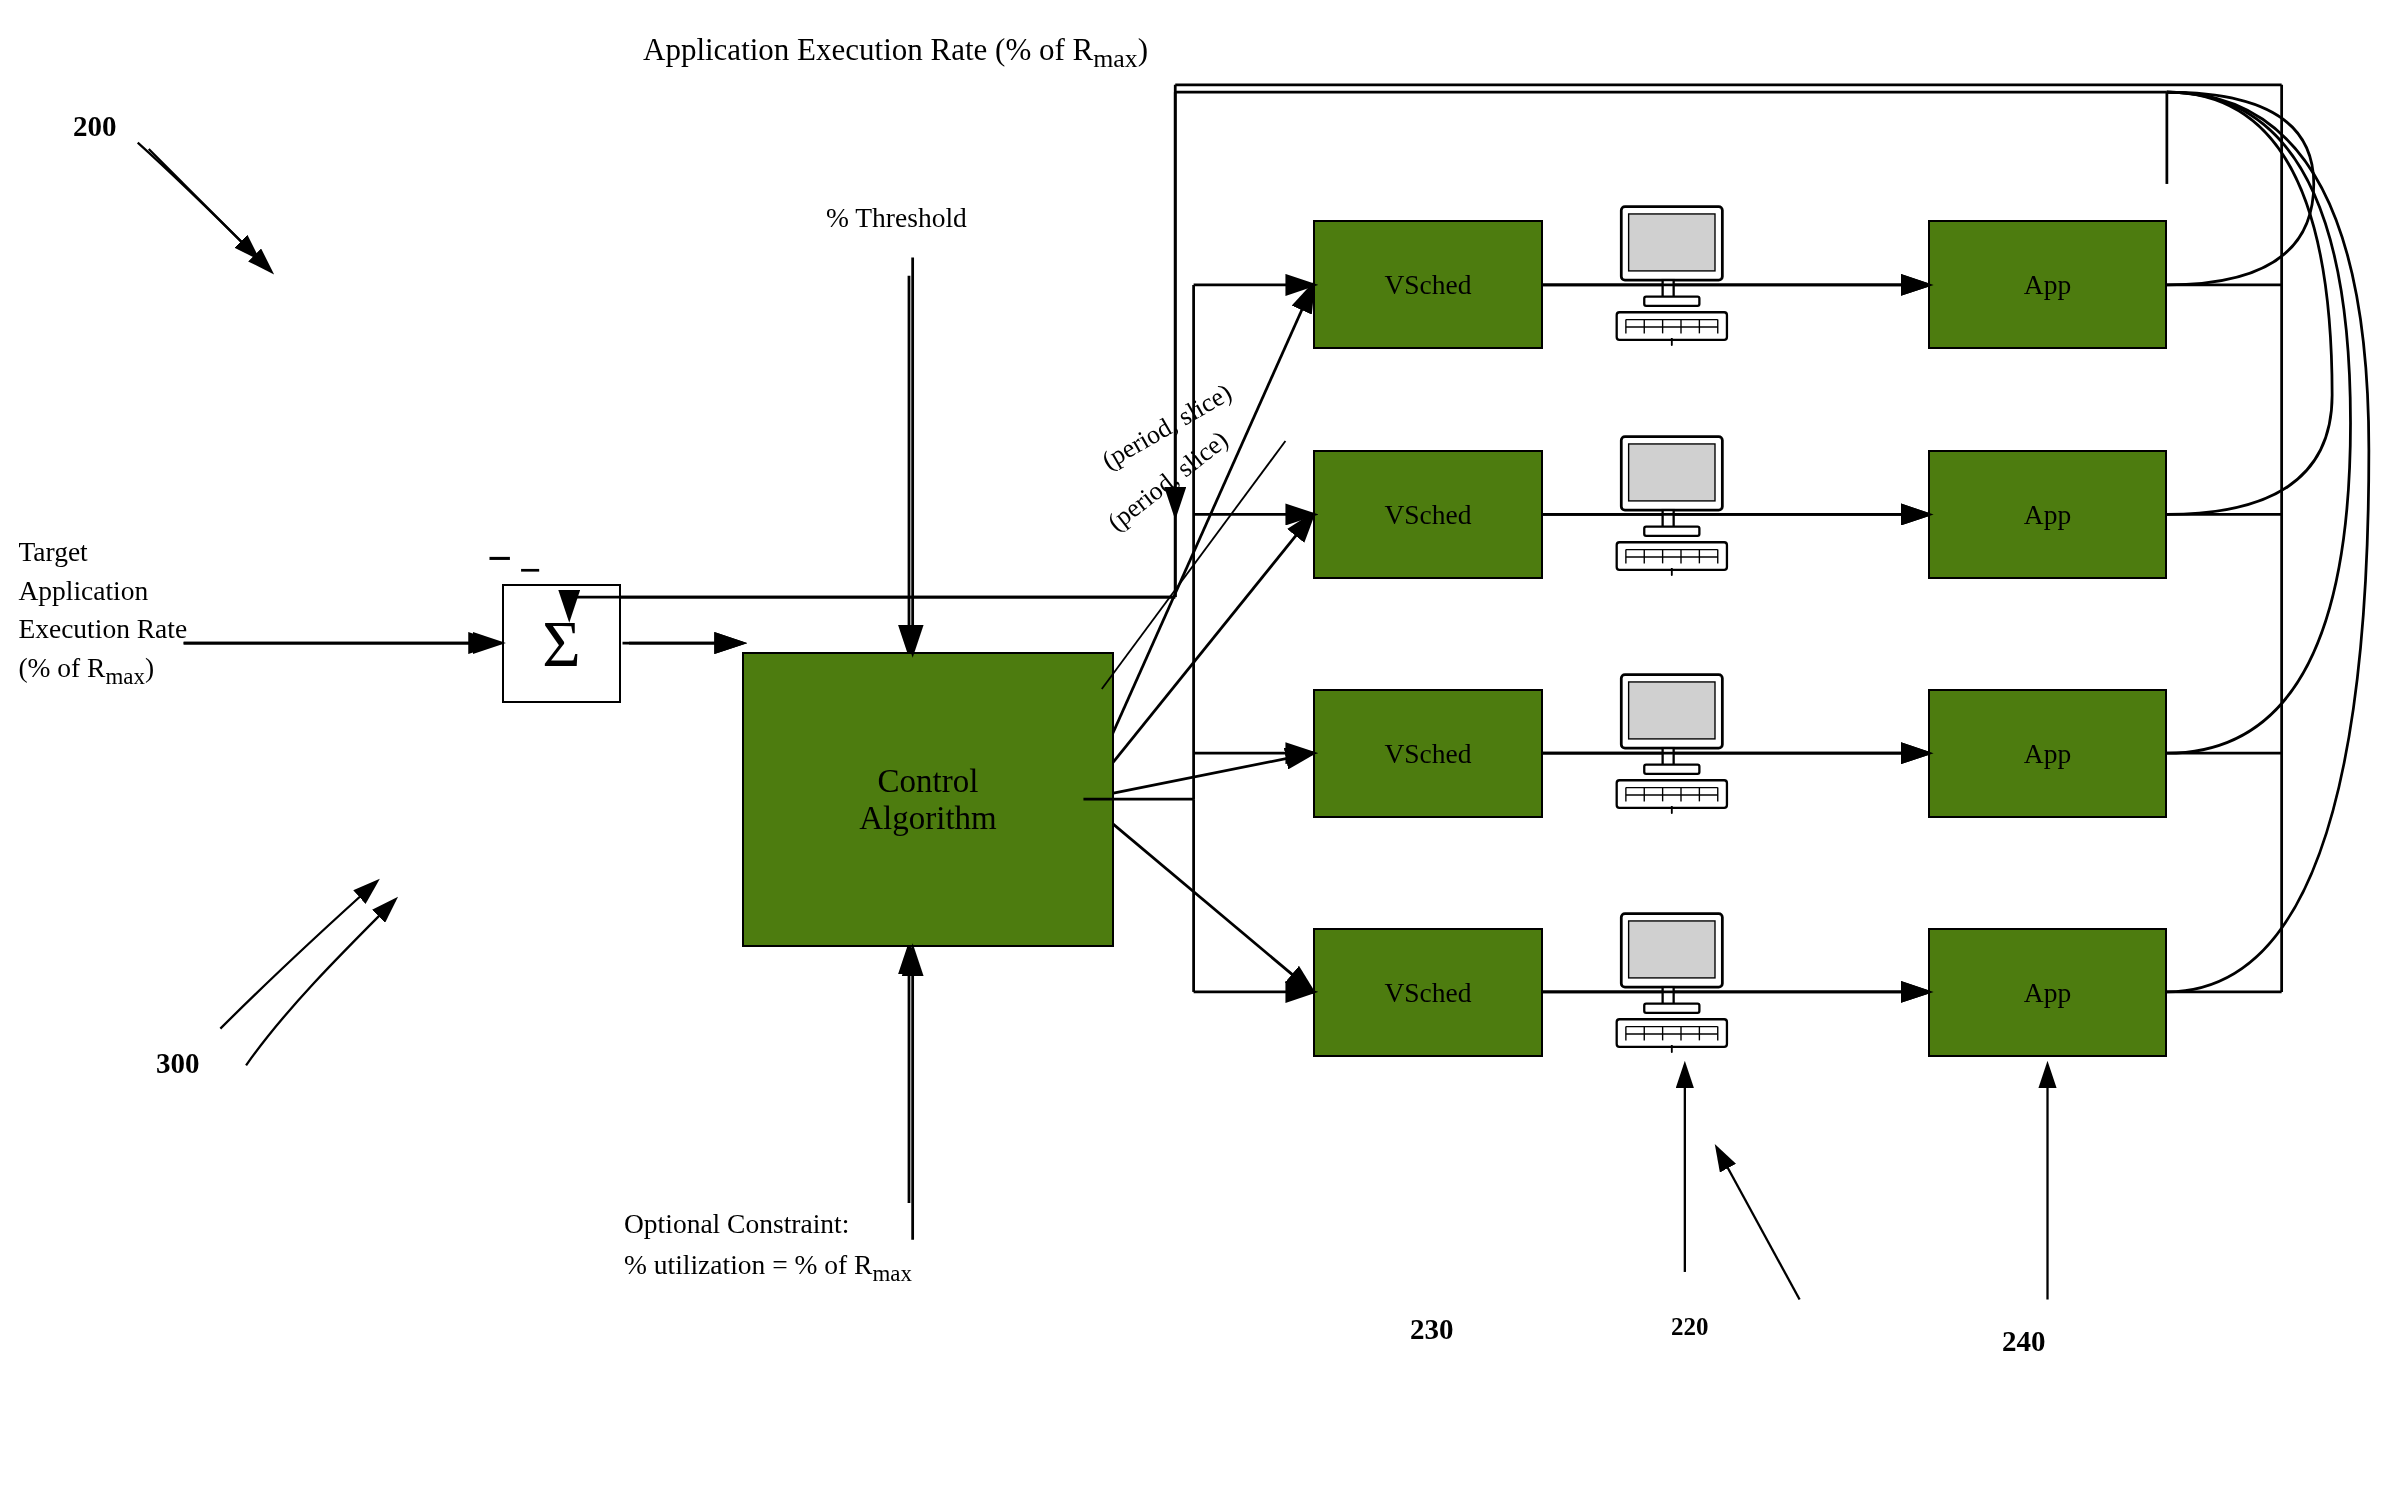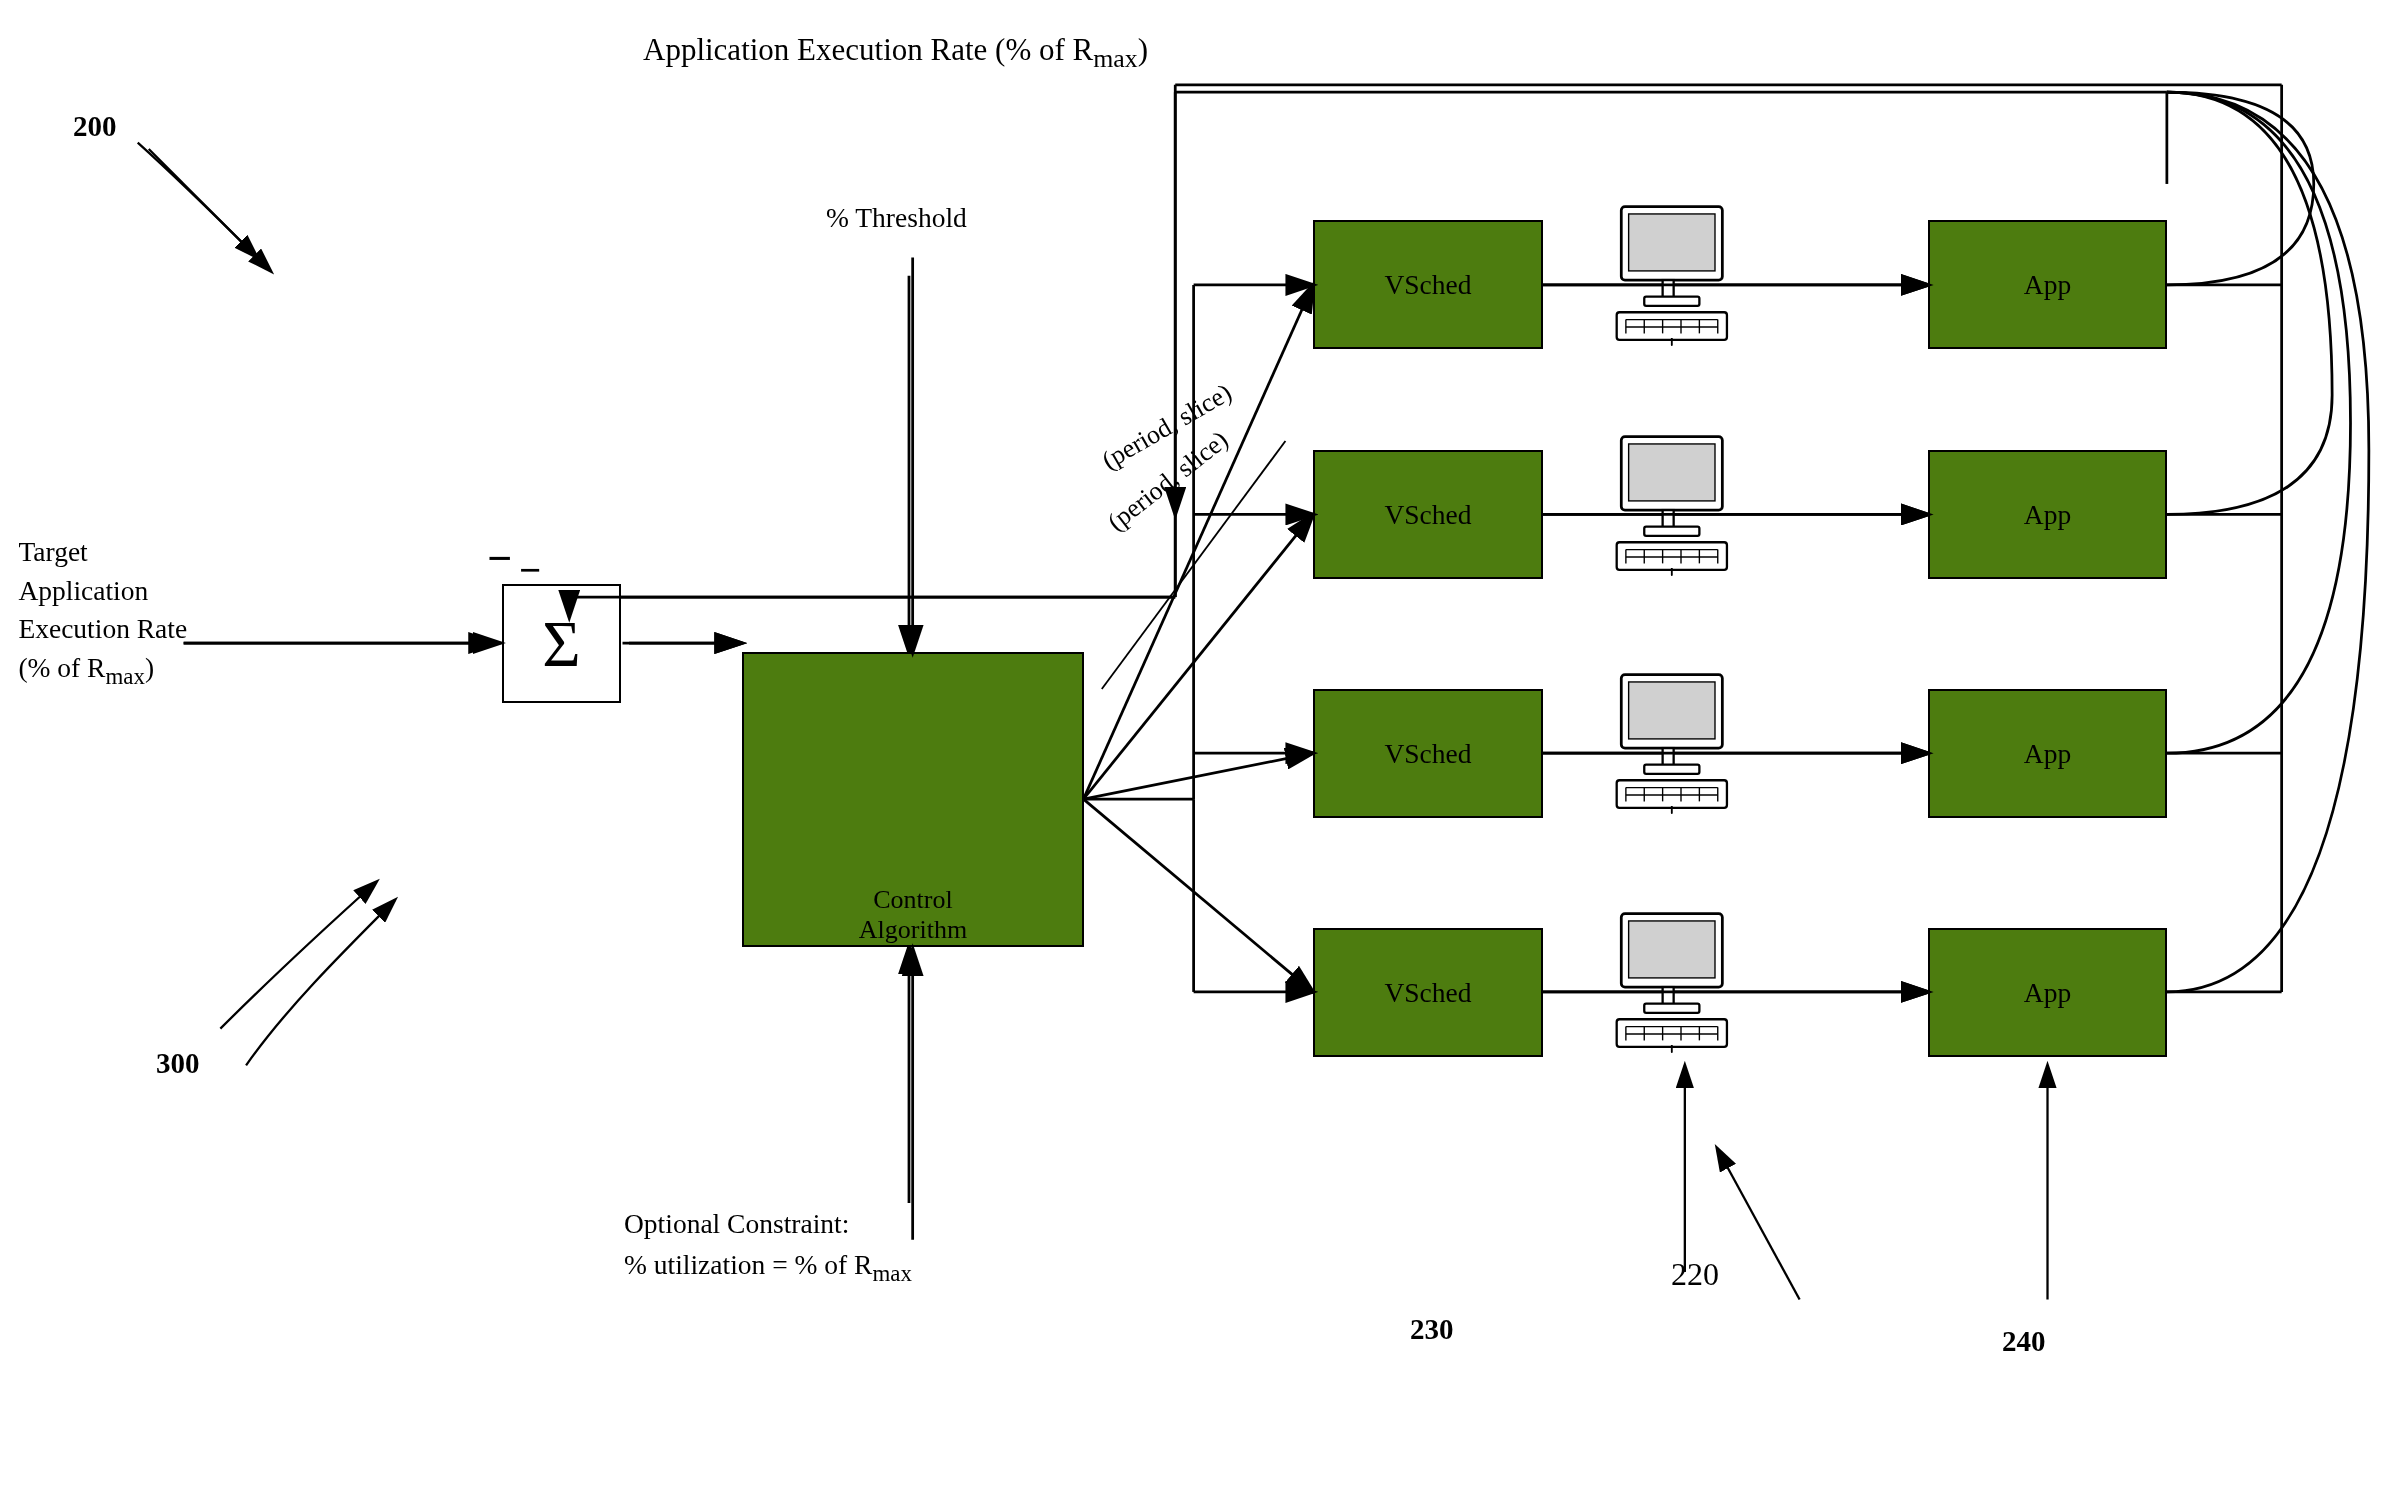--- a/index.html
+++ b/index.html
@@ -127,21 +127,21 @@
   </div>
 
   <div class="label" style="left:487px; top:533px; font-size:44px; font-weight:bold;">−</div>
 
   <div class="sigma-box" style="left:502px; top:584px;">
     <span>Σ</span>
   </div>
 
   <div class="label" style="left:826px; top:202px; font-size:27.5px;">% Threshold</div>
 
-  <div class="box" style="left:742px; top:652px; width:342px; height:295px; font-size:26px; text-align:center;align-items:flex-end;">
+  <div class="box" style="left:742px; top:652px; width:372px; height:295px; font-size:33px; text-align:center;">
     <span>Control<br>Algorithm</span>
   </div>
 
   <div class="label" style="left:624px; top:1203px; font-size:27.5px; line-height:1.5;">
     Optional Constraint:<br>% utilization = % of R<sub>max</sub>
   </div>
 
   <div class="label" style="left:1097px; top:450px; font-size:26px; transform: rotate(-30deg); transform-origin: left top;">(period, slice)</div>
 
   <div class="box" style="left:1313px; top:220px; width:230px; height:129px;">
@@ -244,21 +244,21 @@
       <line x1="95" y1="128" x2="95" y2="143" stroke="#000" stroke-width="1.5"></line>
       <line x1="115" y1="128" x2="115" y2="143" stroke="#000" stroke-width="1.5"></line>
       <path d="M65,148 Q65,158 65,155" stroke="#000" stroke-width="2" fill="none"></path>
     </svg>
   </div>
   <div class="box" style="left:1928px; top:928px; width:239px; height:129px;">
     <span>App</span>
   </div>
 
   <div class="label" style="left:1410px; top:1313px; font-size:29px; font-weight:bold;">230</div>
-  <div class="label" style="left:1671px; top:1256px; font-size:32px; font-weight:normal;">220</div>
+  <div class="label" style="left:1671px; top:1313px; font-size:25px; font-weight:bold;">220</div>
   <div class="label" style="left:2002px; top:1313px; font-size:29px; font-weight:bold;margin-top:12px;">240</div>
 
   <div class="label" style="left:156px; top:1047px; font-size:29px; font-weight:bold;">300</div>
 
   <svg style="position:absolute;top:0;left:0;width:100%;height:100%;pointer-events:none;" viewBox="0 0 2615 1645" width="2401" height="1511">
     <defs>
       <marker id="arrowhead" markerWidth="12" markerHeight="8" refX="10" refY="4" orient="auto">
         <path d="M0,0 L12,4 L0,8 Z" fill="#000"></path>
       </marker>
       <marker id="arrowhead-left" markerWidth="12" markerHeight="8" refX="2" refY="4" orient="auto-start-reverse">

